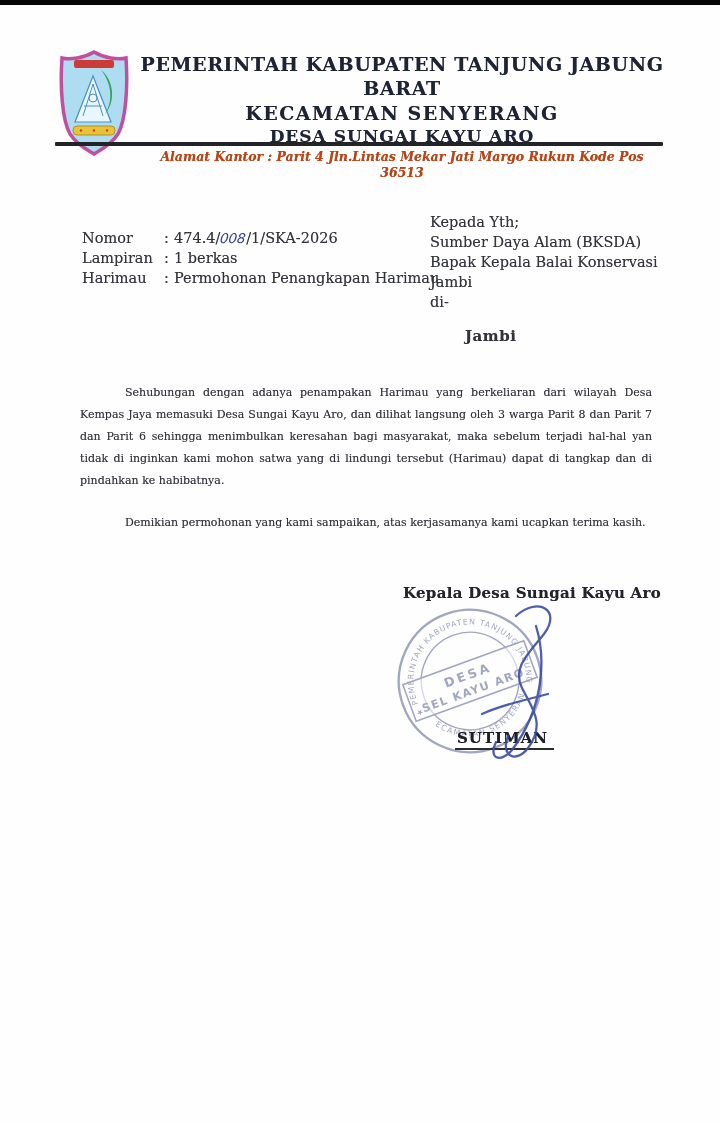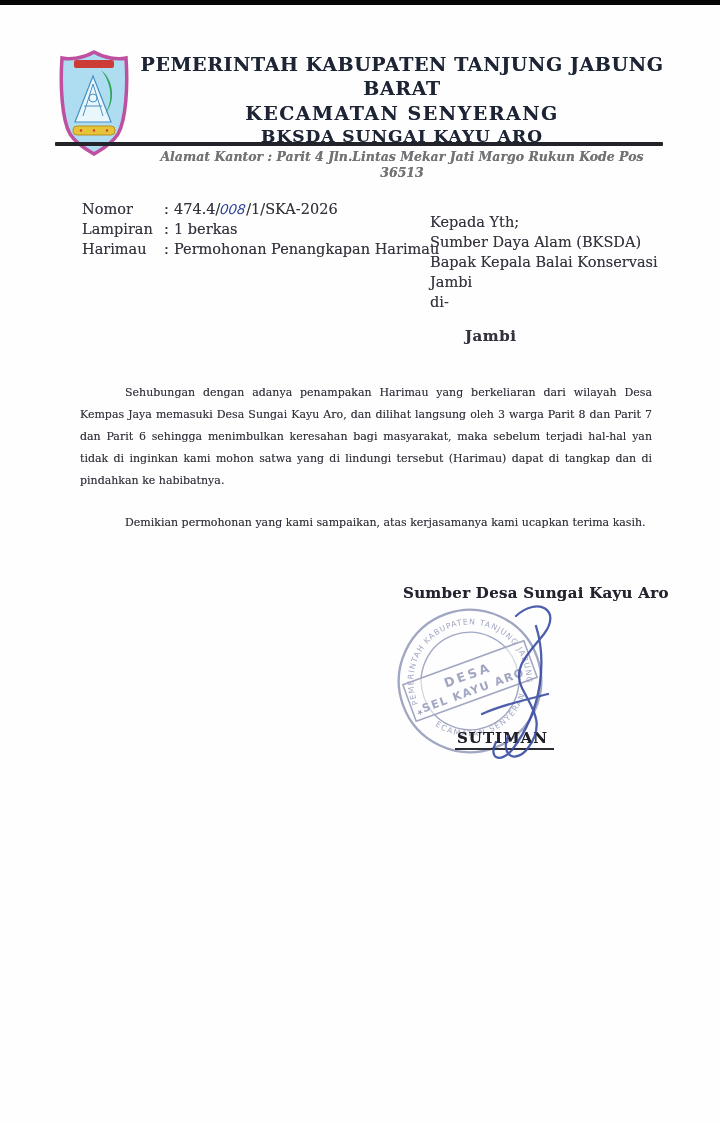--- a/index.html
+++ b/index.html
@@ -14,27 +14,27 @@
   
   .crest{left:56px;top:48px;width:76px;height:108px;}
   .head-text{left:138px;top:52px;width:528px;text-align:center;color:#1d2434;}
   .head-l1{font-size:19px;font-weight:bold;letter-spacing:.6px;line-height:24px;
            text-shadow:0 0 .6px rgba(20,28,52,.6);}
   .head-l2{font-size:19px;font-weight:bold;letter-spacing:1.5px;line-height:24px;margin-top:1px;
            text-shadow:0 0 .6px rgba(20,28,52,.6);}
   .head-l3{font-size:17px;font-weight:bold;letter-spacing:1px;line-height:21px;margin-top:1px;
            text-shadow:0 0 .5px rgba(20,28,52,.55);}
   .head-addr{font-size:12.5px;font-weight:bold;font-style:italic;line-height:16px;margin-top:2px;
-           color:#737373;text-shadow:0 0 .4px rgba(30,36,60,.5);}
+           color:#c2410c;text-shadow:0 0 .4px rgba(30,36,60,.5);}
   .head-rule{left:55px;top:142px;width:608px;height:4px;background:#23242a;border-radius:1px;}
 
   
   .scan-ink{text-shadow:0 0 .5px rgba(48,49,62,.5);}
   .dateline{left:415px;top:179px;font-size:15px;}
-  .meta{left:82px;top:199px;font-size:14.5px;line-height:20px;}
+  .meta{left:82px;top:228px;font-size:14.5px;line-height:20px;}
   .meta-row{display:flex;}
   .meta-label{width:82px;}
   .meta-colon{width:10px;}
   .hand{color:#2c3f97;font-style:italic;display:inline-block;transform:skewX(-7deg);
         font-family:"DejaVu Sans",sans-serif;font-size:13.5px;text-shadow:none;}
   .recipient{left:430px;top:212px;font-size:14.5px;line-height:20px;}
   .recipient-city{left:465px;top:327px;font-size:15px;font-weight:bold;letter-spacing:.5px;}
 
   
   .para{left:80px;width:572px;font-size:11px;line-height:22px;text-align:justify;
@@ -69,21 +69,21 @@
       <rect x="17" y="78" width="42" height="9" rx="4" fill="#e7c437" stroke="#b98f1f" stroke-width="1"></rect>
       <circle cx="25" cy="82.5" r="1.2" fill="#cc3b35"></circle>
       <circle cx="38" cy="82.5" r="1.2" fill="#cc3b35"></circle>
       <circle cx="51" cy="82.5" r="1.2" fill="#cc3b35"></circle>
     </svg>
   </div>
 
   <div class="abs head-text">
     <div class="head-l1">PEMERINTAH KABUPATEN TANJUNG JABUNG BARAT</div>
     <div class="head-l2">KECAMATAN SENYERANG</div>
-    <div class="head-l3">BKSDA SUNGAI KAYU ARO</div>
+    <div class="head-l3">DESA SUNGAI KAYU ARO</div>
     <div class="head-addr">Alamat Kantor : Parit 4 Jln.Lintas Mekar Jati Margo Rukun Kode Pos 36513</div>
   </div>
   <div class="abs head-rule"></div>
 
 
   <div class="abs meta scan-ink">
     <div class="meta-row">
       <span class="meta-label">Nomor</span>
       <span class="meta-colon">:</span>
       <span><span>474.4/</span><span class="hand">008</span><span>/1/SKA-2026</span></span>
@@ -105,21 +105,21 @@
     <div>Sumber Daya Alam (BKSDA)</div>
     <div>Bapak Kepala Balai Konservasi</div>
     <div>Jambi</div>
     <div>di-</div>
   </div>
   <div class="abs recipient-city scan-ink">Jambi</div>
 
   <div class="abs para para1 scan-ink">Sehubungan dengan adanya penampakan Harimau yang berkeliaran dari wilayah Desa Kempas Jaya memasuki Desa Sungai Kayu Aro, dan dilihat langsung oleh 3 warga Parit 8 dan Parit 7 dan Parit 6 sehingga menimbulkan keresahan bagi masyarakat, maka sebelum terjadi hal-hal yan tidak di inginkan kami mohon satwa yang di lindungi tersebut (Harimau) dapat di tangkap dan di pindahkan ke habibatnya.</div>
   <div class="abs para para2 scan-ink">Demikian  permohonan yang kami sampaikan, atas kerjasamanya kami ucapkan terima kasih.</div>
 
-  <div class="abs sig-title">Sumber Desa Sungai Kayu Aro</div>
+  <div class="abs sig-title">Kepala Desa Sungai Kayu Aro</div>
 
   <div class="abs stamp-wrap">
     <svg width="156" height="166" viewBox="0 0 160 160">
       <defs>
         <path id="arcTop" d="M 25.5,99.8 A 58,58 0 1 1 134.5,99.8" fill="none"></path>
         <path id="arcBottom" d="M 30.5,110.3 A 60,60 0 0 0 129.5,110.3" fill="none"></path>
       </defs>
       <g transform="rotate(-20 80 80)" stroke="#8d93b4" fill="none">
         <circle cx="80" cy="80" r="73" stroke-width="2.4"></circle>
         <circle cx="80" cy="80" r="50" stroke-width="1.4"></circle>

